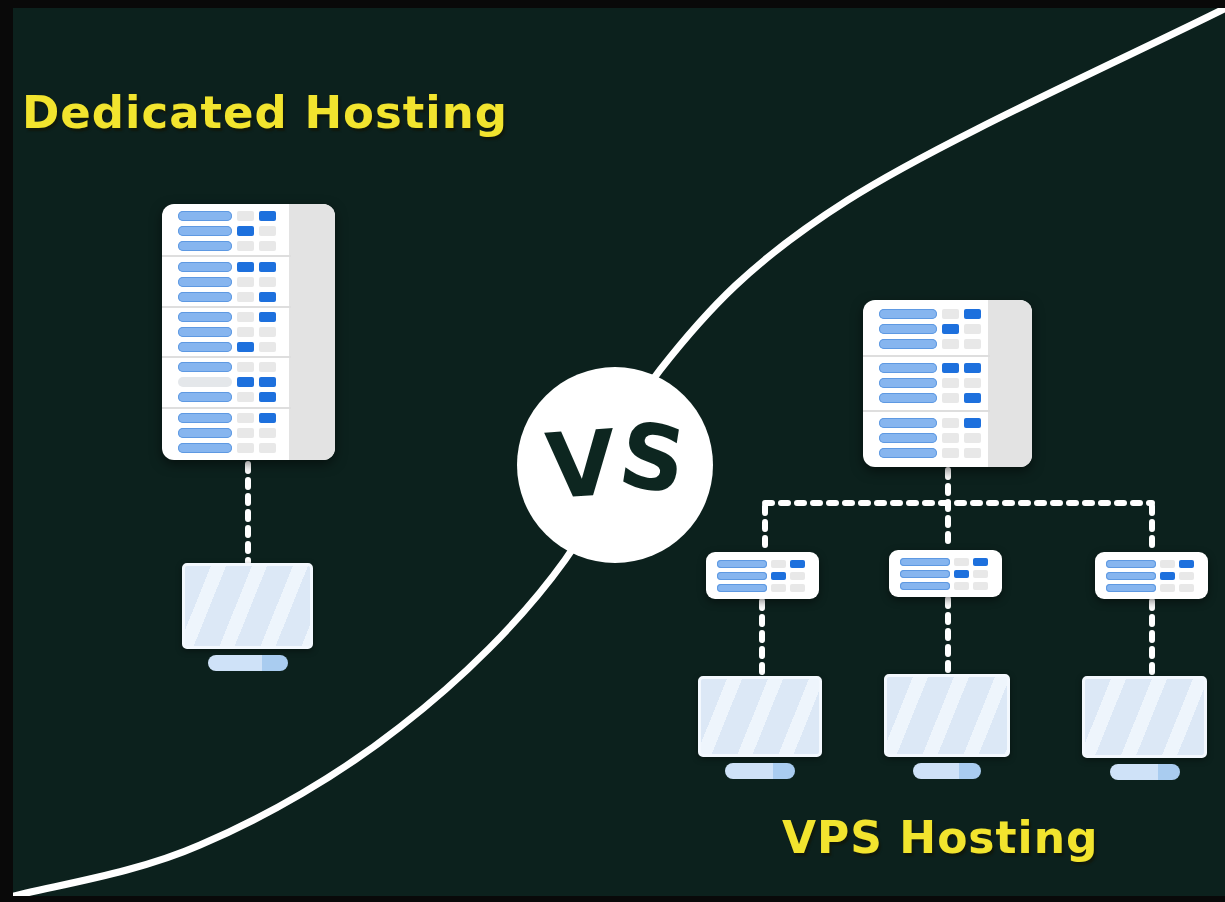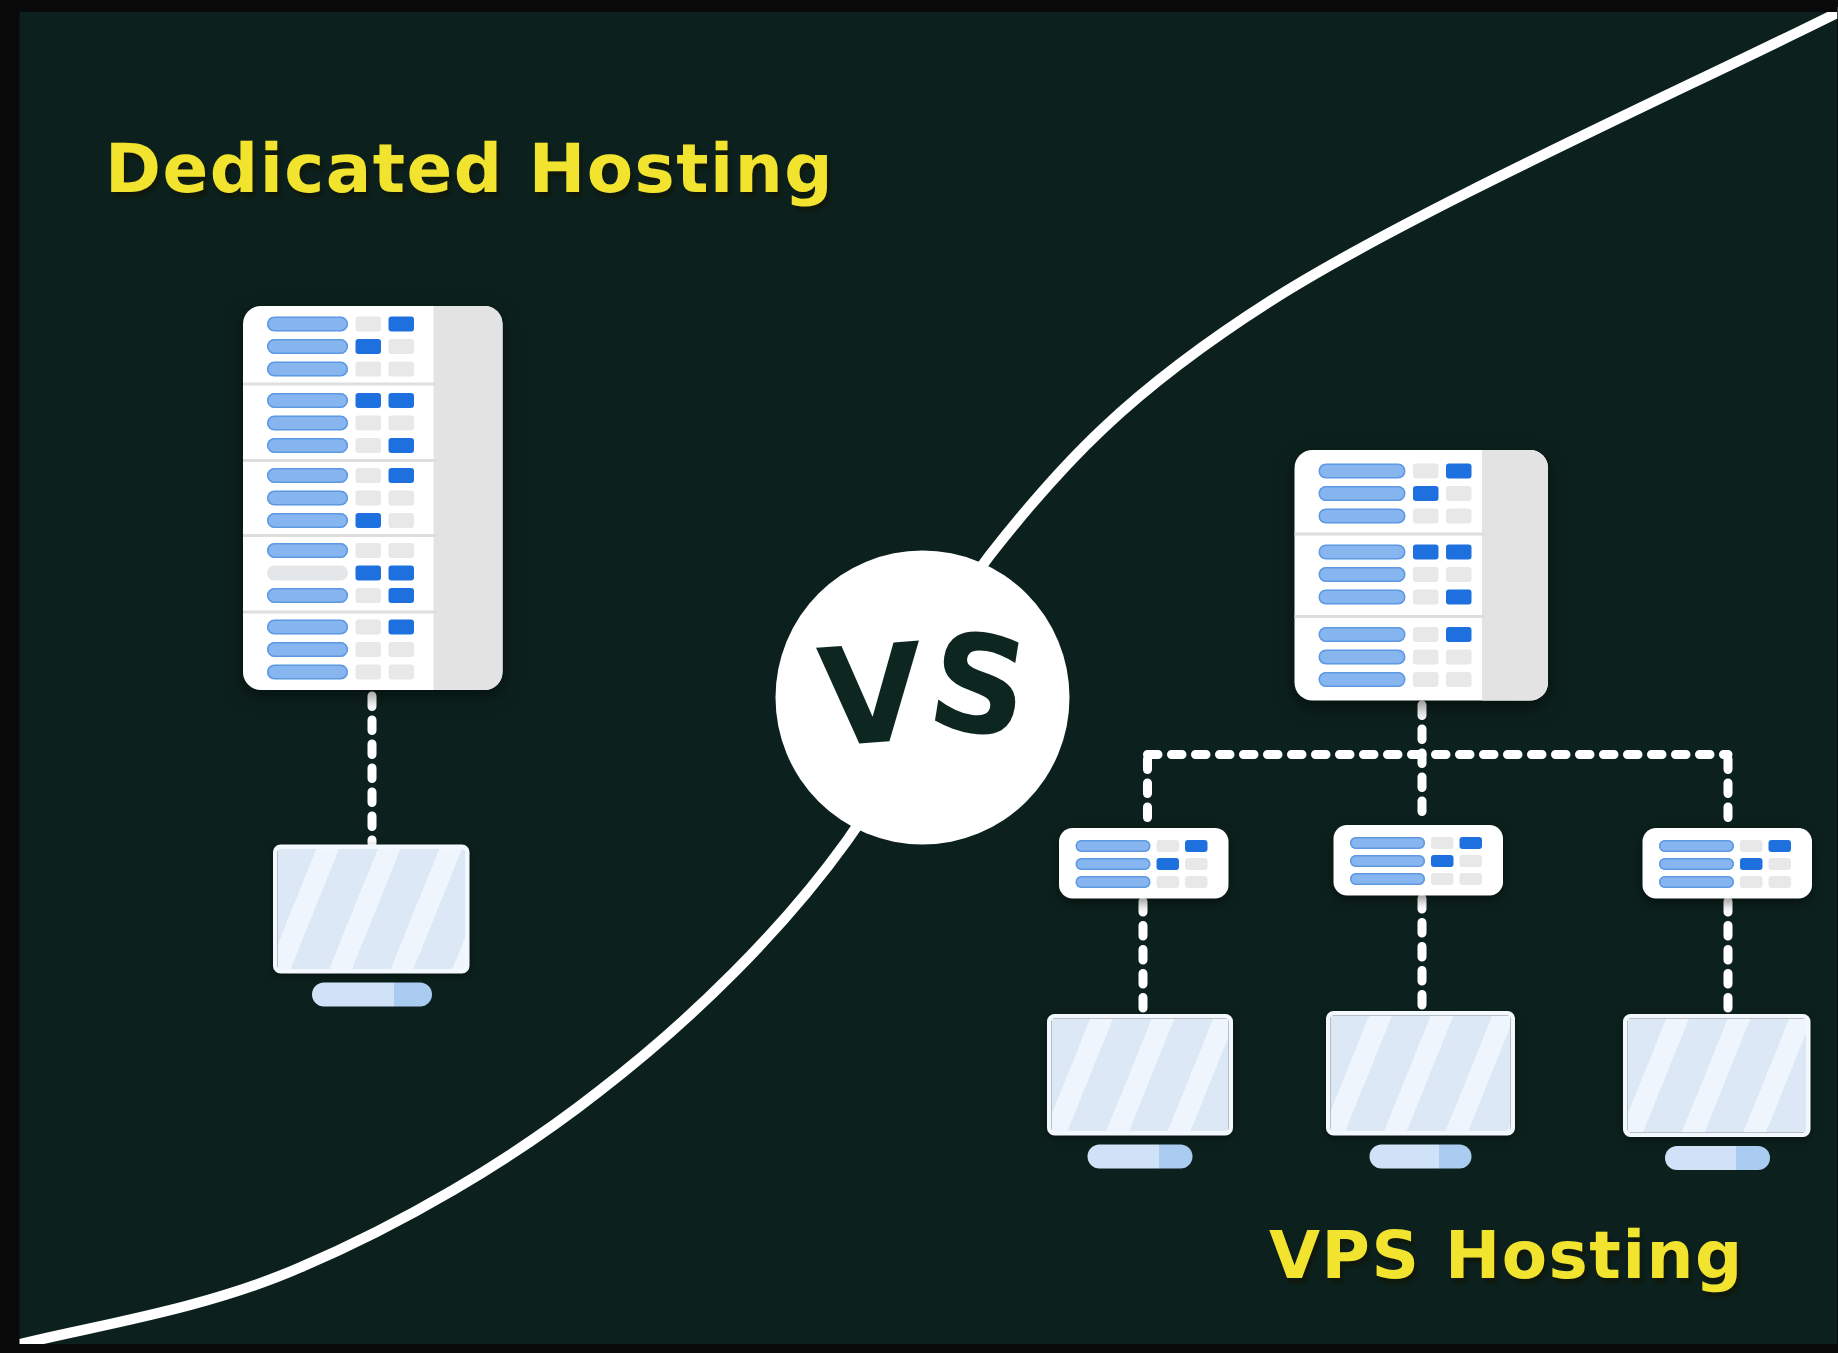--- a/index.html
+++ b/index.html
@@ -14,22 +14,22 @@
   .frame-top{left:0;top:0;width:1225px;height:8px;}
   .frame-bottom{left:0;top:896px;width:1225px;height:6px;}
 
   svg.lines{position:absolute;left:0;top:0;z-index:1;}
 
   .title{
     position:absolute;z-index:4;color:#f2e42e;font-weight:800;
     letter-spacing:1px;text-shadow:2px 3px 2px rgba(20,18,0,.55);
     white-space:nowrap;
   }
-  #title-dedicated{left:22px;top:86px;font-size:45px;margin-left:48px;}
-  #title-vps{left:846px;top:812px;font-size:44px;}
+  #title-dedicated{left:22px;top:86px;font-size:45px;}
+  #title-vps{left:782px;top:812px;font-size:44px;}
 
   .vs-circle{
     position:absolute;left:517px;top:367px;width:196px;height:196px;z-index:3;
     background:#ffffff;border-radius:50%;
     display:flex;align-items:center;justify-content:center;
   }
   .vs-circle .ltr{
     font-size:90px;font-weight:900;color:#0d2620;line-height:1;
     display:inline-block;
   }

